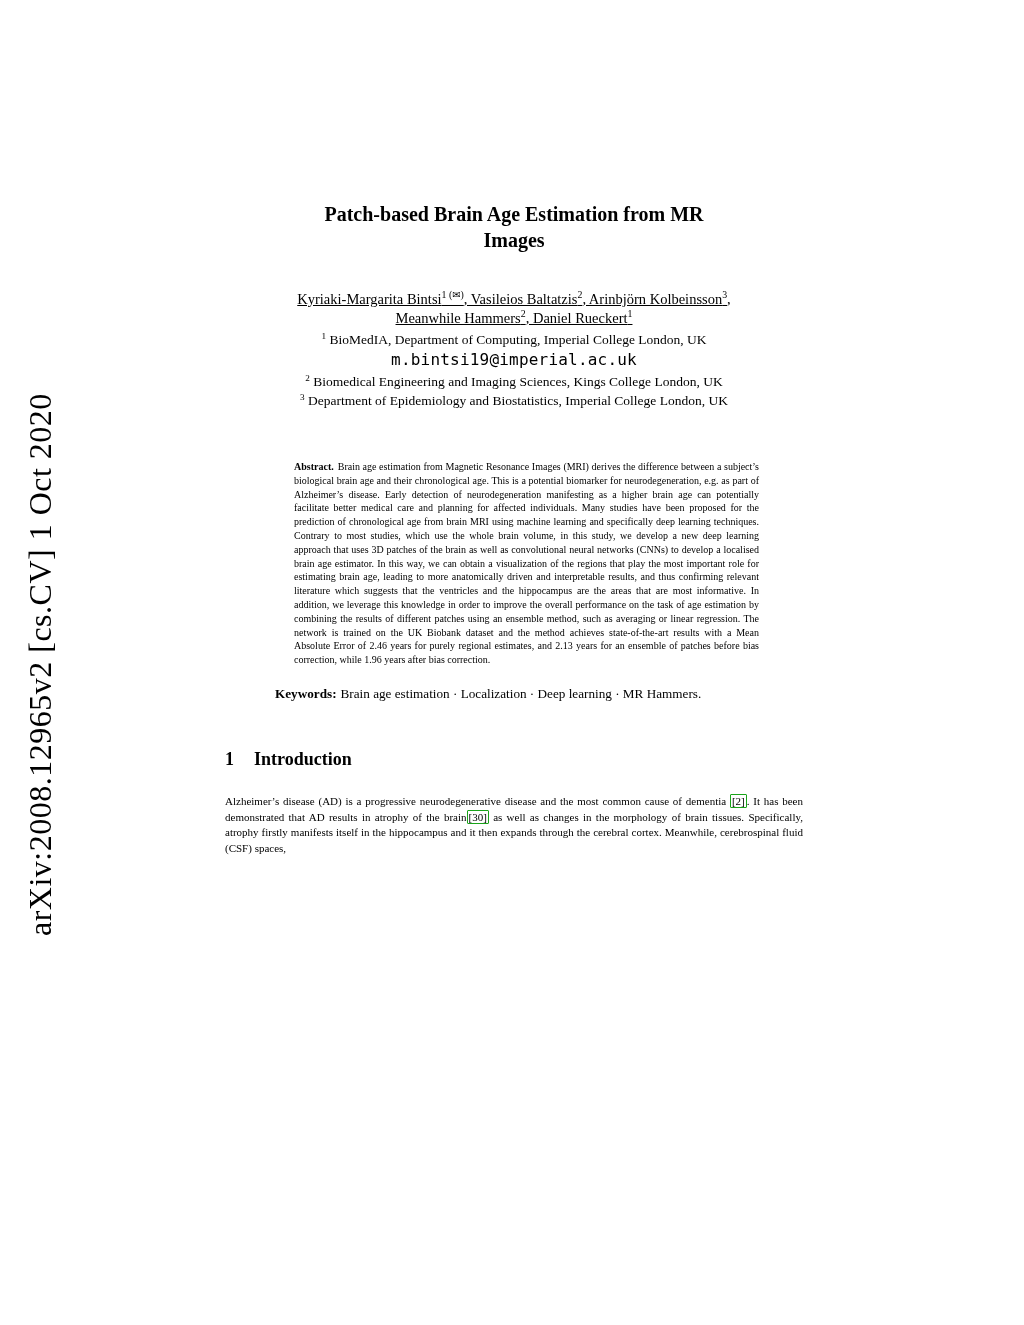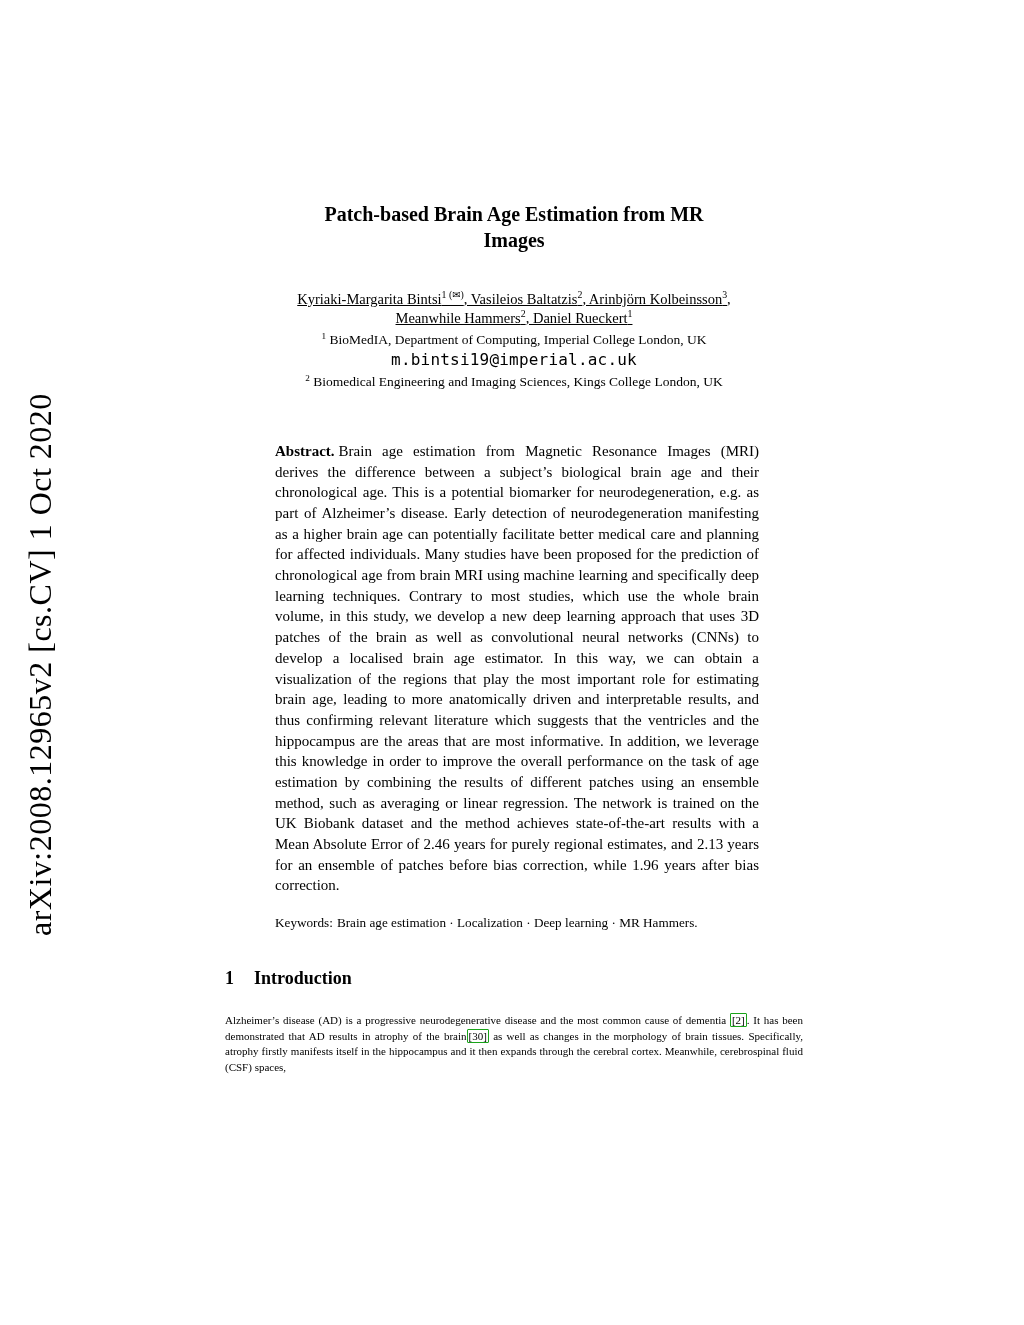--- a/index.html
+++ b/index.html
@@ -60,41 +60,41 @@
     text-align: center;
     font-size: 13.5px;
     line-height: 1.42;
   }
   .email {
     font-family: "DejaVu Sans Mono", "Liberation Mono", monospace;
     font-size: 16px;
     letter-spacing: 0.2px;
   }
   .abstract {
-    margin: 50px 44px 0 50px;
-    font-size: 15px;
+    margin: 50px 44px 0 69px;
+    font-size: 10px;
     line-height: 1.38;
     text-align: justify;
   }
   .abstract .label {
     font-weight: bold;
     margin-right: 4px;
   }
   .keywords {
     margin: 18px 44px 0 50px;
     font-size: 13.2px;
     line-height: 1.38;
     text-align: justify;
   }
   .keywords .label {
-    font-weight: normal;
+    font-weight: bold;
     margin-right: 4px;
   }
   .section-heading {
-    margin: 36px 0 0 0;
+    margin: 46px 0 0 0;
     font-size: 18px;
     font-weight: bold;
   }
   .section-heading .secnum {
     margin-right: 20px;
   }
   .body-par {
     margin: 24px 0 0 0;
     font-size: 11px;
     line-height: 1.41;
@@ -120,20 +120,21 @@
 
     <div class="authors">
       <div><span>Kyriaki-Margarita Bintsi</span><sup>1 (✉)</sup><span>, Vasileios Baltatzis</span><sup>2</sup><span>, Arinbjörn Kolbeinsson</span><sup>3</sup><span>,</span></div>
       <div><span>Meanwhile Hammers</span><sup>2</sup><span>, Daniel Rueckert</span><sup>1</sup></div>
     </div>
 
     <div class="affiliations">
       <div><sup>1</sup> <span>BioMedIA, Department of Computing, Imperial College London, UK</span></div>
       <div class="email">m.bintsi19@imperial.ac.uk</div>
       <div><sup>2</sup> <span>Biomedical Engineering and Imaging Sciences, Kings College London, UK</span></div>
+      <div><sup>3</sup> <span>Department of Epidemiology and Biostatistics, Imperial College London, UK</span></div>
     </div>
 
     <div class="abstract">
       <span class="label">Abstract.</span><span>Brain age estimation from Magnetic Resonance Images (MRI) derives the difference between a subject’s biological brain age and their chronological age. This is a potential biomarker for neurodegeneration, e.g. as part of Alzheimer’s disease. Early detection of neurodegeneration manifesting as a higher brain age can potentially facilitate better medical care and planning for affected individuals. Many studies have been proposed for the prediction of chronological age from brain MRI using machine learning and specifically deep learning techniques. Contrary to most studies, which use the whole brain volume, in this study, we develop a new deep learning approach that uses 3D patches of the brain as well as convolutional neural networks (CNNs) to develop a localised brain age estimator. In this way, we can obtain a visualization of the regions that play the most important role for estimating brain age, leading to more anatomically driven and interpretable results, and thus confirming relevant literature which suggests that the ventricles and the hippocampus are the areas that are most informative. In addition, we leverage this knowledge in order to improve the overall performance on the task of age estimation by combining the results of different patches using an ensemble method, such as averaging or linear regression. The network is trained on the UK Biobank dataset and the method achieves state-of-the-art results with a Mean Absolute Error of 2.46 years for purely regional estimates, and 2.13 years for an ensemble of patches before bias correction, while 1.96 years after bias correction.</span>
     </div>
 
     <div class="keywords">
       <span class="label">Keywords:</span><span>Brain age estimation · Localization · Deep learning · MR Hammers.</span>
     </div>
 

